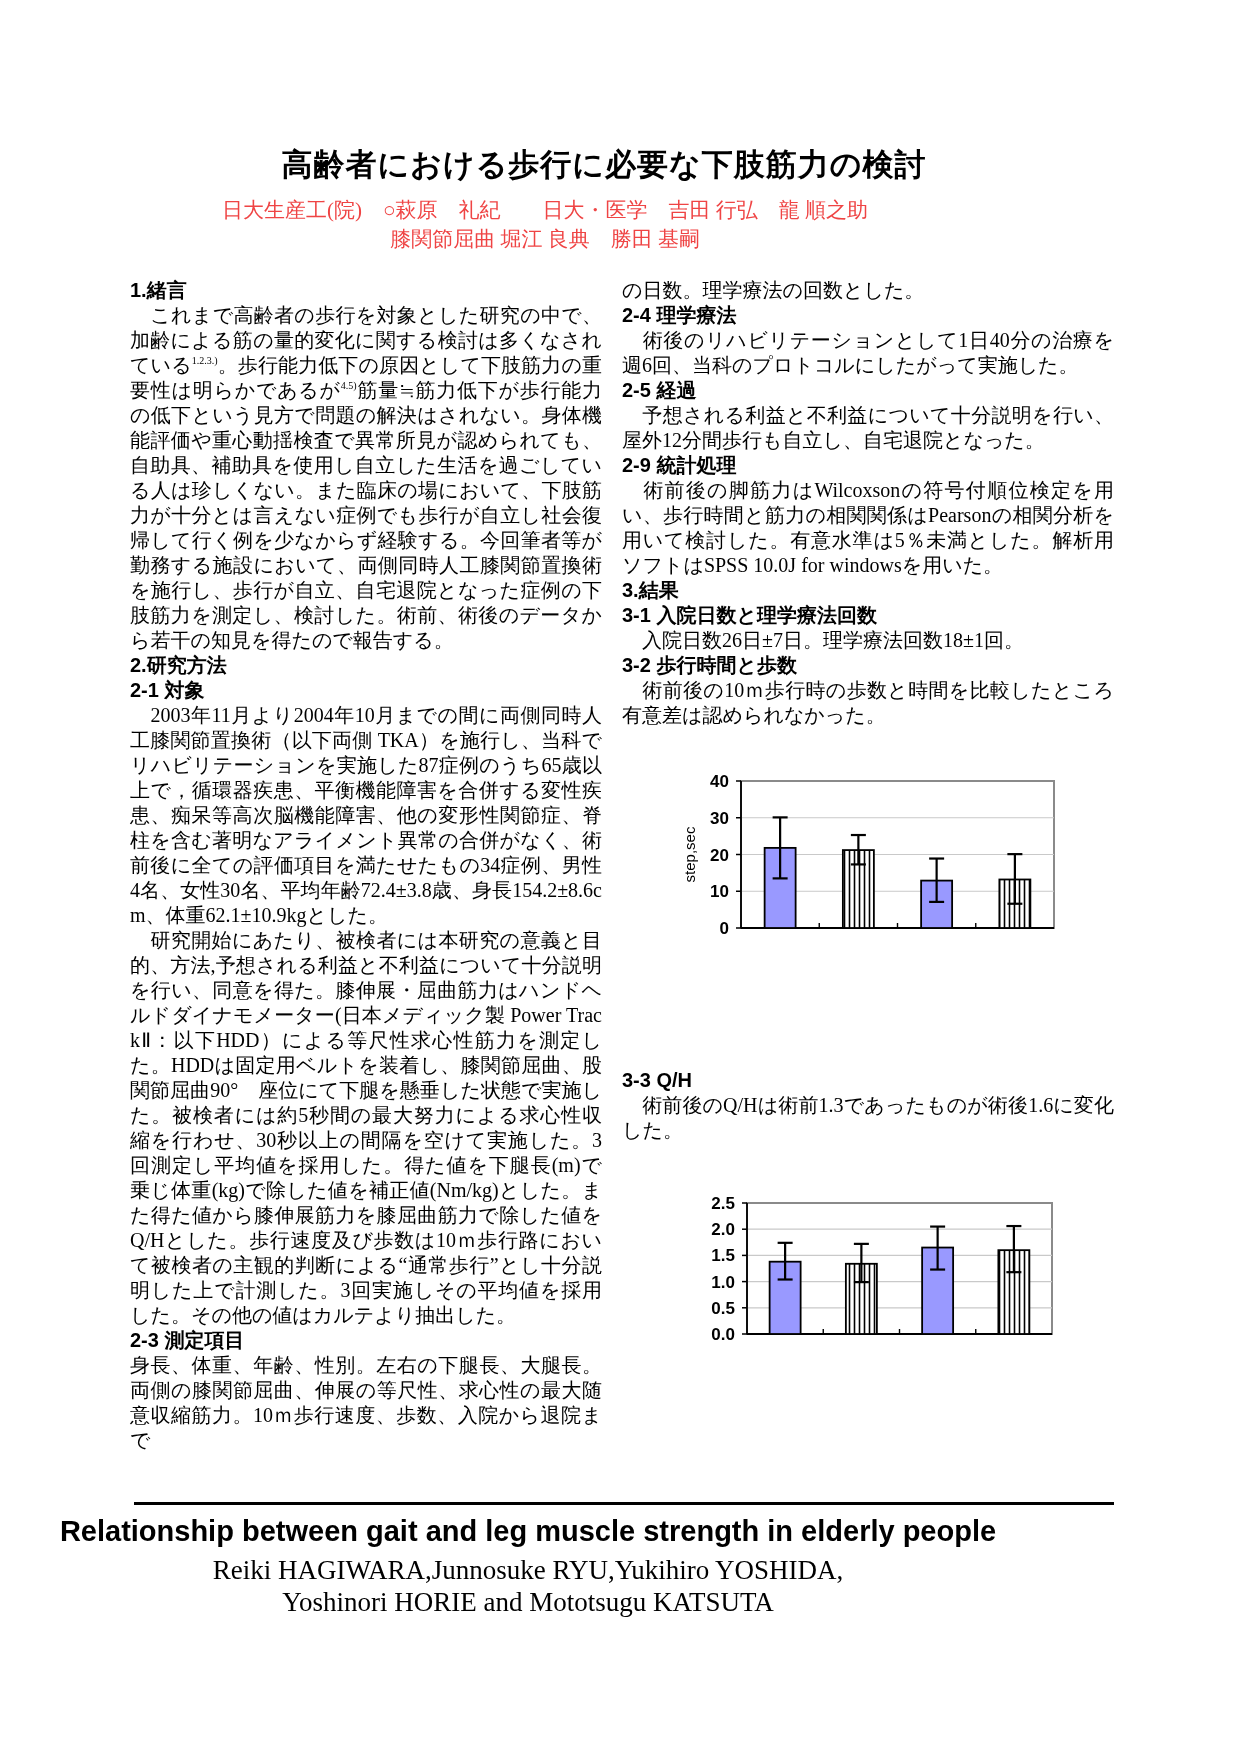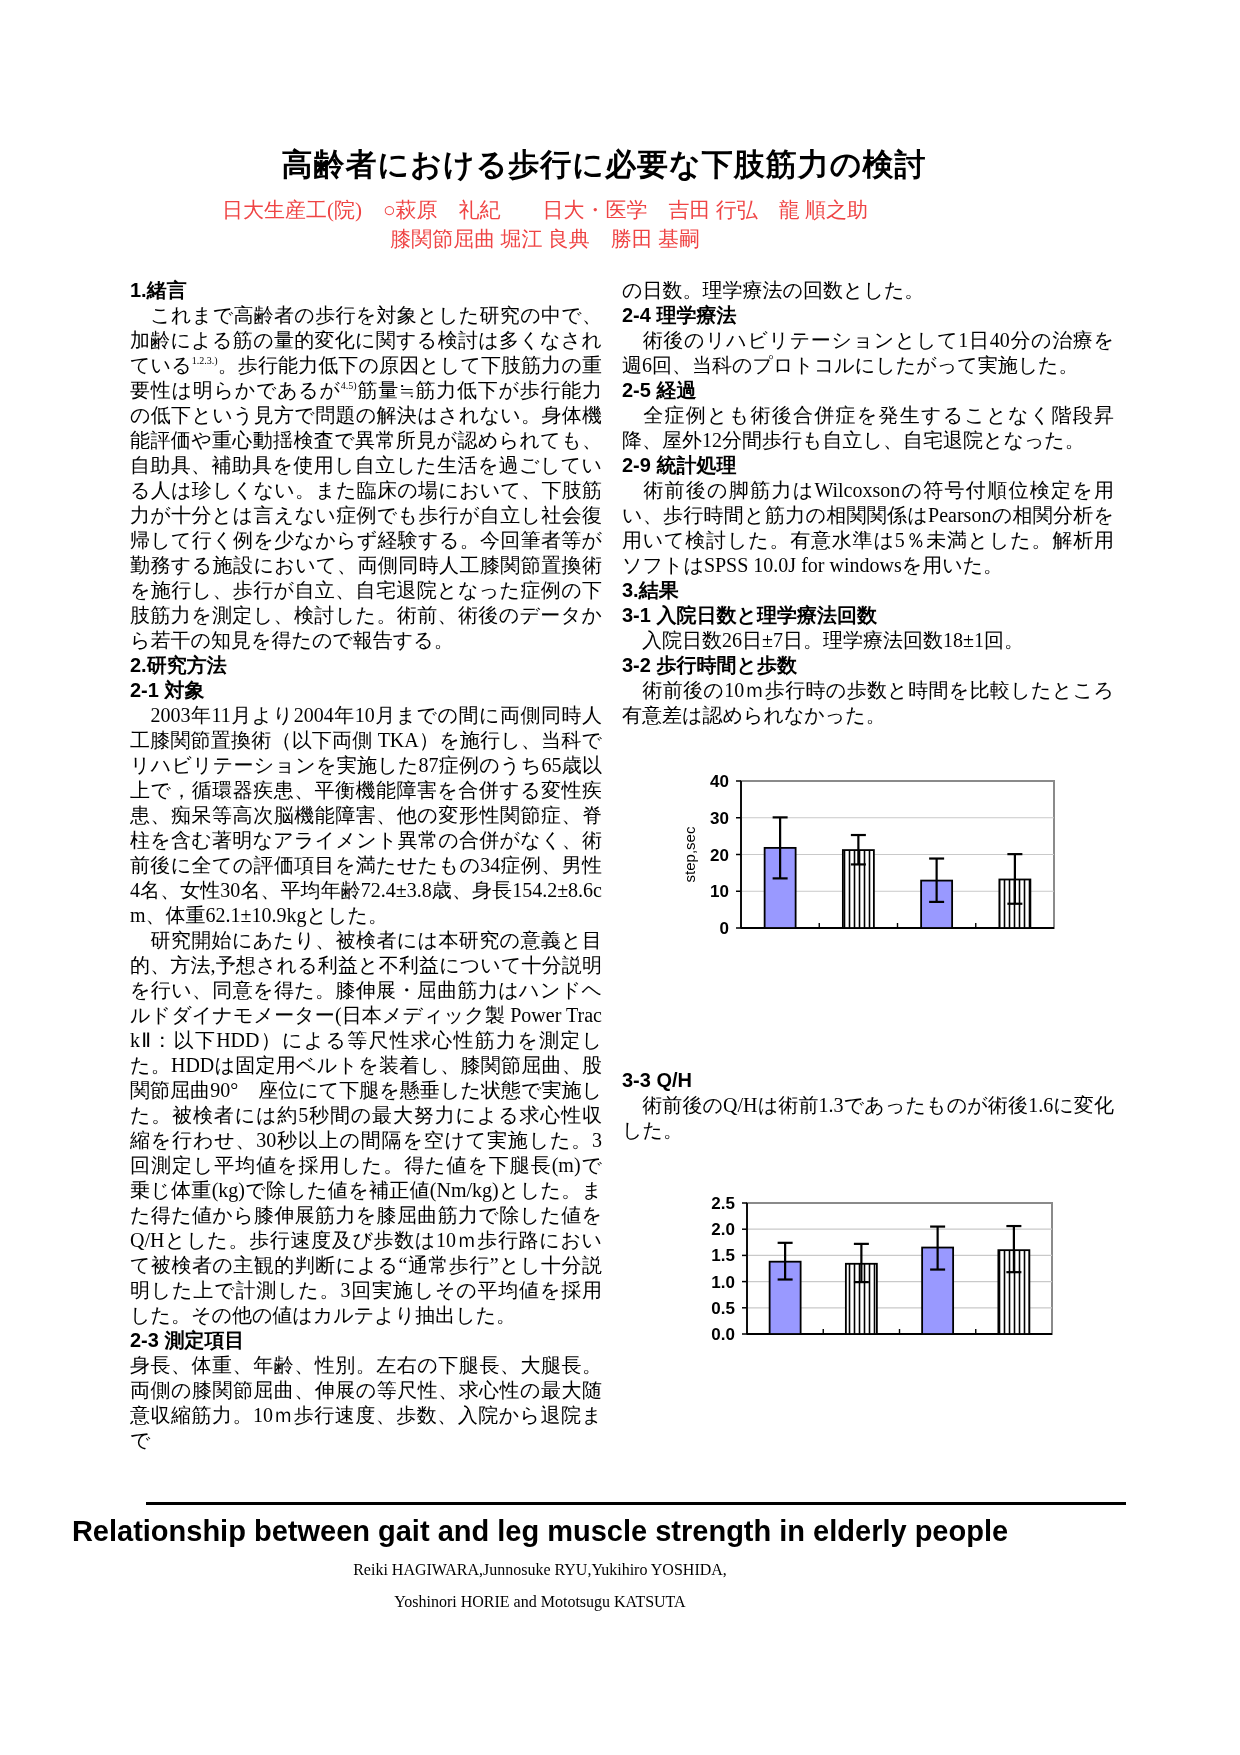--- a/index.html
+++ b/index.html
@@ -16,25 +16,25 @@
   .col-left{width:472px;}
   .col-right{width:492px;}
   .blk-h{font-family:"Liberation Sans",sans-serif;font-weight:bold;}
   .blk-p{margin:0;}
   .supref{font-size:10px;vertical-align:super;line-height:0;}
 
   .chart-wrap{display:block;}
   .chart-0{margin:40px 0 112px 0;}
   .chart-1{margin:50px 0 0 0;}
 
-  .footer{position:absolute;left:16px;top:1502px;width:1048px;}
+  .footer{position:absolute;left:4px;top:1502px;width:1048px;}
   .footer-rule{margin-left:130px;width:980px;border-top:3px solid #000;height:0;}
   .footer-title{margin-top:10px;text-align:center;
     font-family:"Liberation Sans",sans-serif;font-weight:bold;font-size:29px;color:#000;}
-  .footer-authors{text-align:center;font-family:"Liberation Serif",serif;font-size:16px;line-height:32px;color:#000;margin-top:6px;}
+  .footer-authors{text-align:center;font-family:"Liberation Serif",serif;font-size:27px;line-height:32px;color:#000;margin-top:6px;}
 </style>
 </head>
 <body>
 
 <div class="page">
 
   <div class="doc-title">高齢者における歩行に必要な下肢筋力の検討</div>
 
   <div class="authors">
     <div>日大生産工(院)　○萩原　礼紀　　日大・医学　吉田 行弘　龍 順之助</div>
@@ -50,21 +50,21 @@
         <div class="blk-p"><span>　2003年11月より2004年10月までの間に両側同時人工膝関節置換術（以下両側 TKA）を施行し、当科でリハビリテーションを実施した87症例のうち65歳以上で，循環器疾患、平衡機能障害を合併する変性疾患、痴呆等高次脳機能障害、他の変形性関節症、脊柱を含む著明なアライメント異常の合併がなく、術前後に全ての評価項目を満たせたもの34症例、男性4名、女性30名、平均年齢72.4±3.8歳、身長154.2±8.6cm、体重62.1±10.9kgとした。</span></div>
         <div class="blk-p"><span>　研究開始にあたり、被検者には本研究の意義と目的、方法,予想される利益と不利益について十分説明を行い、同意を得た。膝伸展・屈曲筋力はハンドヘルドダイナモメーター(日本メディック製 Power TrackⅡ：以下HDD）による等尺性求心性筋力を測定した。HDDは固定用ベルトを装着し、膝関節屈曲、股関節屈曲90°　座位にて下腿を懸垂した状態で実施した。被検者には約5秒間の最大努力による求心性収縮を行わせ、30秒以上の間隔を空けて実施した。3回測定し平均値を採用した。得た値を下腿長(m)で乗じ体重(kg)で除した値を補正値(Nm/kg)とした。また得た値から膝伸展筋力を膝屈曲筋力で除した値をQ/Hとした。歩行速度及び歩数は10ｍ歩行路において被検者の主観的判断による“通常歩行”とし十分説明した上で計測した。3回実施しその平均値を採用した。その他の値はカルテより抽出した。</span></div>
         <div class="blk-h">2-3 測定項目</div>
         <div class="blk-p"><span>身長、体重、年齢、性別。左右の下腿長、大腿長。両側の膝関節屈曲、伸展の等尺性、求心性の最大随意収縮筋力。10ｍ歩行速度、歩数、入院から退院まで</span></div>
       </div>
     <div class="col col-right" id="col-right">
         <div class="blk-p"><span>の日数。理学療法の回数とした。</span></div>
         <div class="blk-h">2-4 理学療法</div>
         <div class="blk-p"><span>　術後のリハビリテーションとして1日40分の治療を週6回、当科のプロトコルにしたがって実施した。</span></div>
         <div class="blk-h">2-5 経過</div>
-        <div class="blk-p"><span>　全症例とも術後合併症を発生することなく階段昇降、屋外12分間歩行も自立し、自宅退院となった。</span></div>
+        <div class="blk-p"><span>　予想される利益と不利益について十分説明を行い、屋外12分間歩行も自立し、自宅退院となった。</span></div>
         <div class="blk-h">2-9 統計処理</div>
         <div class="blk-p"><span>　術前後の脚筋力はWilcoxsonの符号付順位検定を用い、歩行時間と筋力の相関関係はPearsonの相関分析を用いて検討した。有意水準は5％未満とした。解析用ソフトはSPSS 10.0J for windowsを用いた。</span></div>
         <div class="blk-h">3.結果</div>
         <div class="blk-h">3-1 入院日数と理学療法回数</div>
         <div class="blk-p"><span>　入院日数26日±7日。理学療法回数18±1回。</span></div>
         <div class="blk-h">3-2 歩行時間と歩数</div>
         <div class="blk-p"><span>　術前後の10ｍ歩行時の歩数と時間を比較したところ有意差は認められなかった。</span></div>
         <div class="chart-wrap chart-0"><svg width="450" height="182" viewBox="0 0 450 182">
             <defs>
               <pattern id="stripe0" width="5" height="5" patternUnits="userSpaceOnUse">

